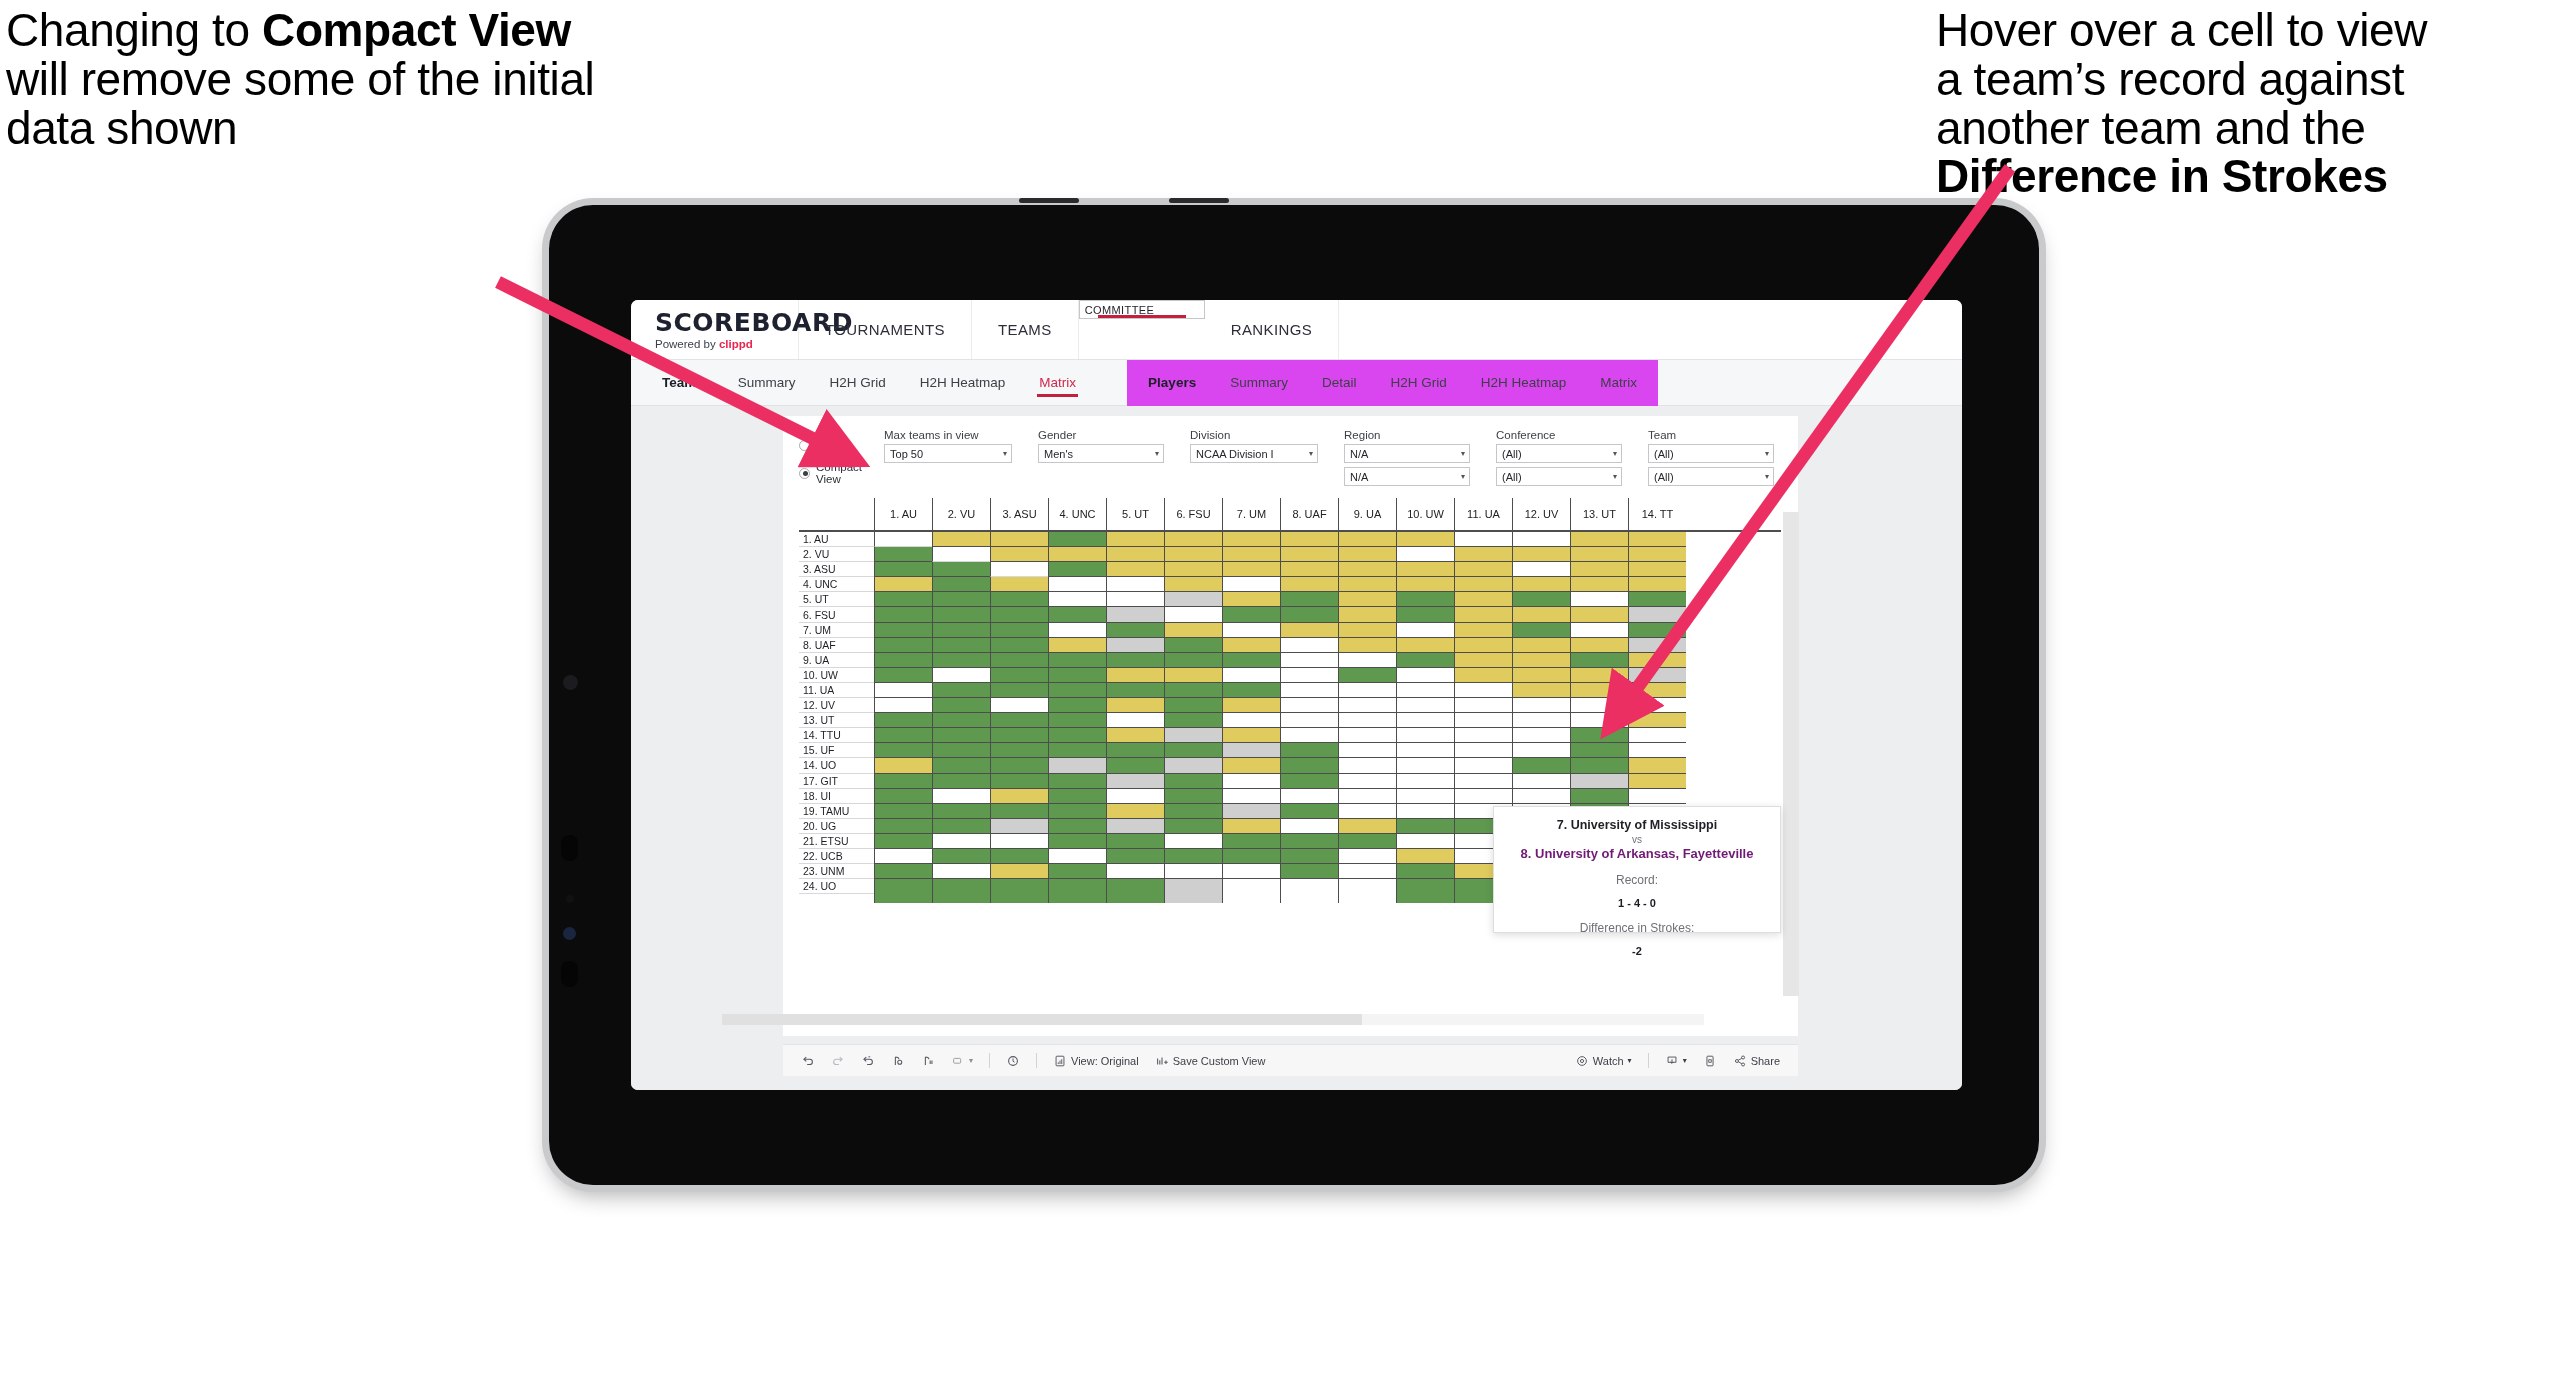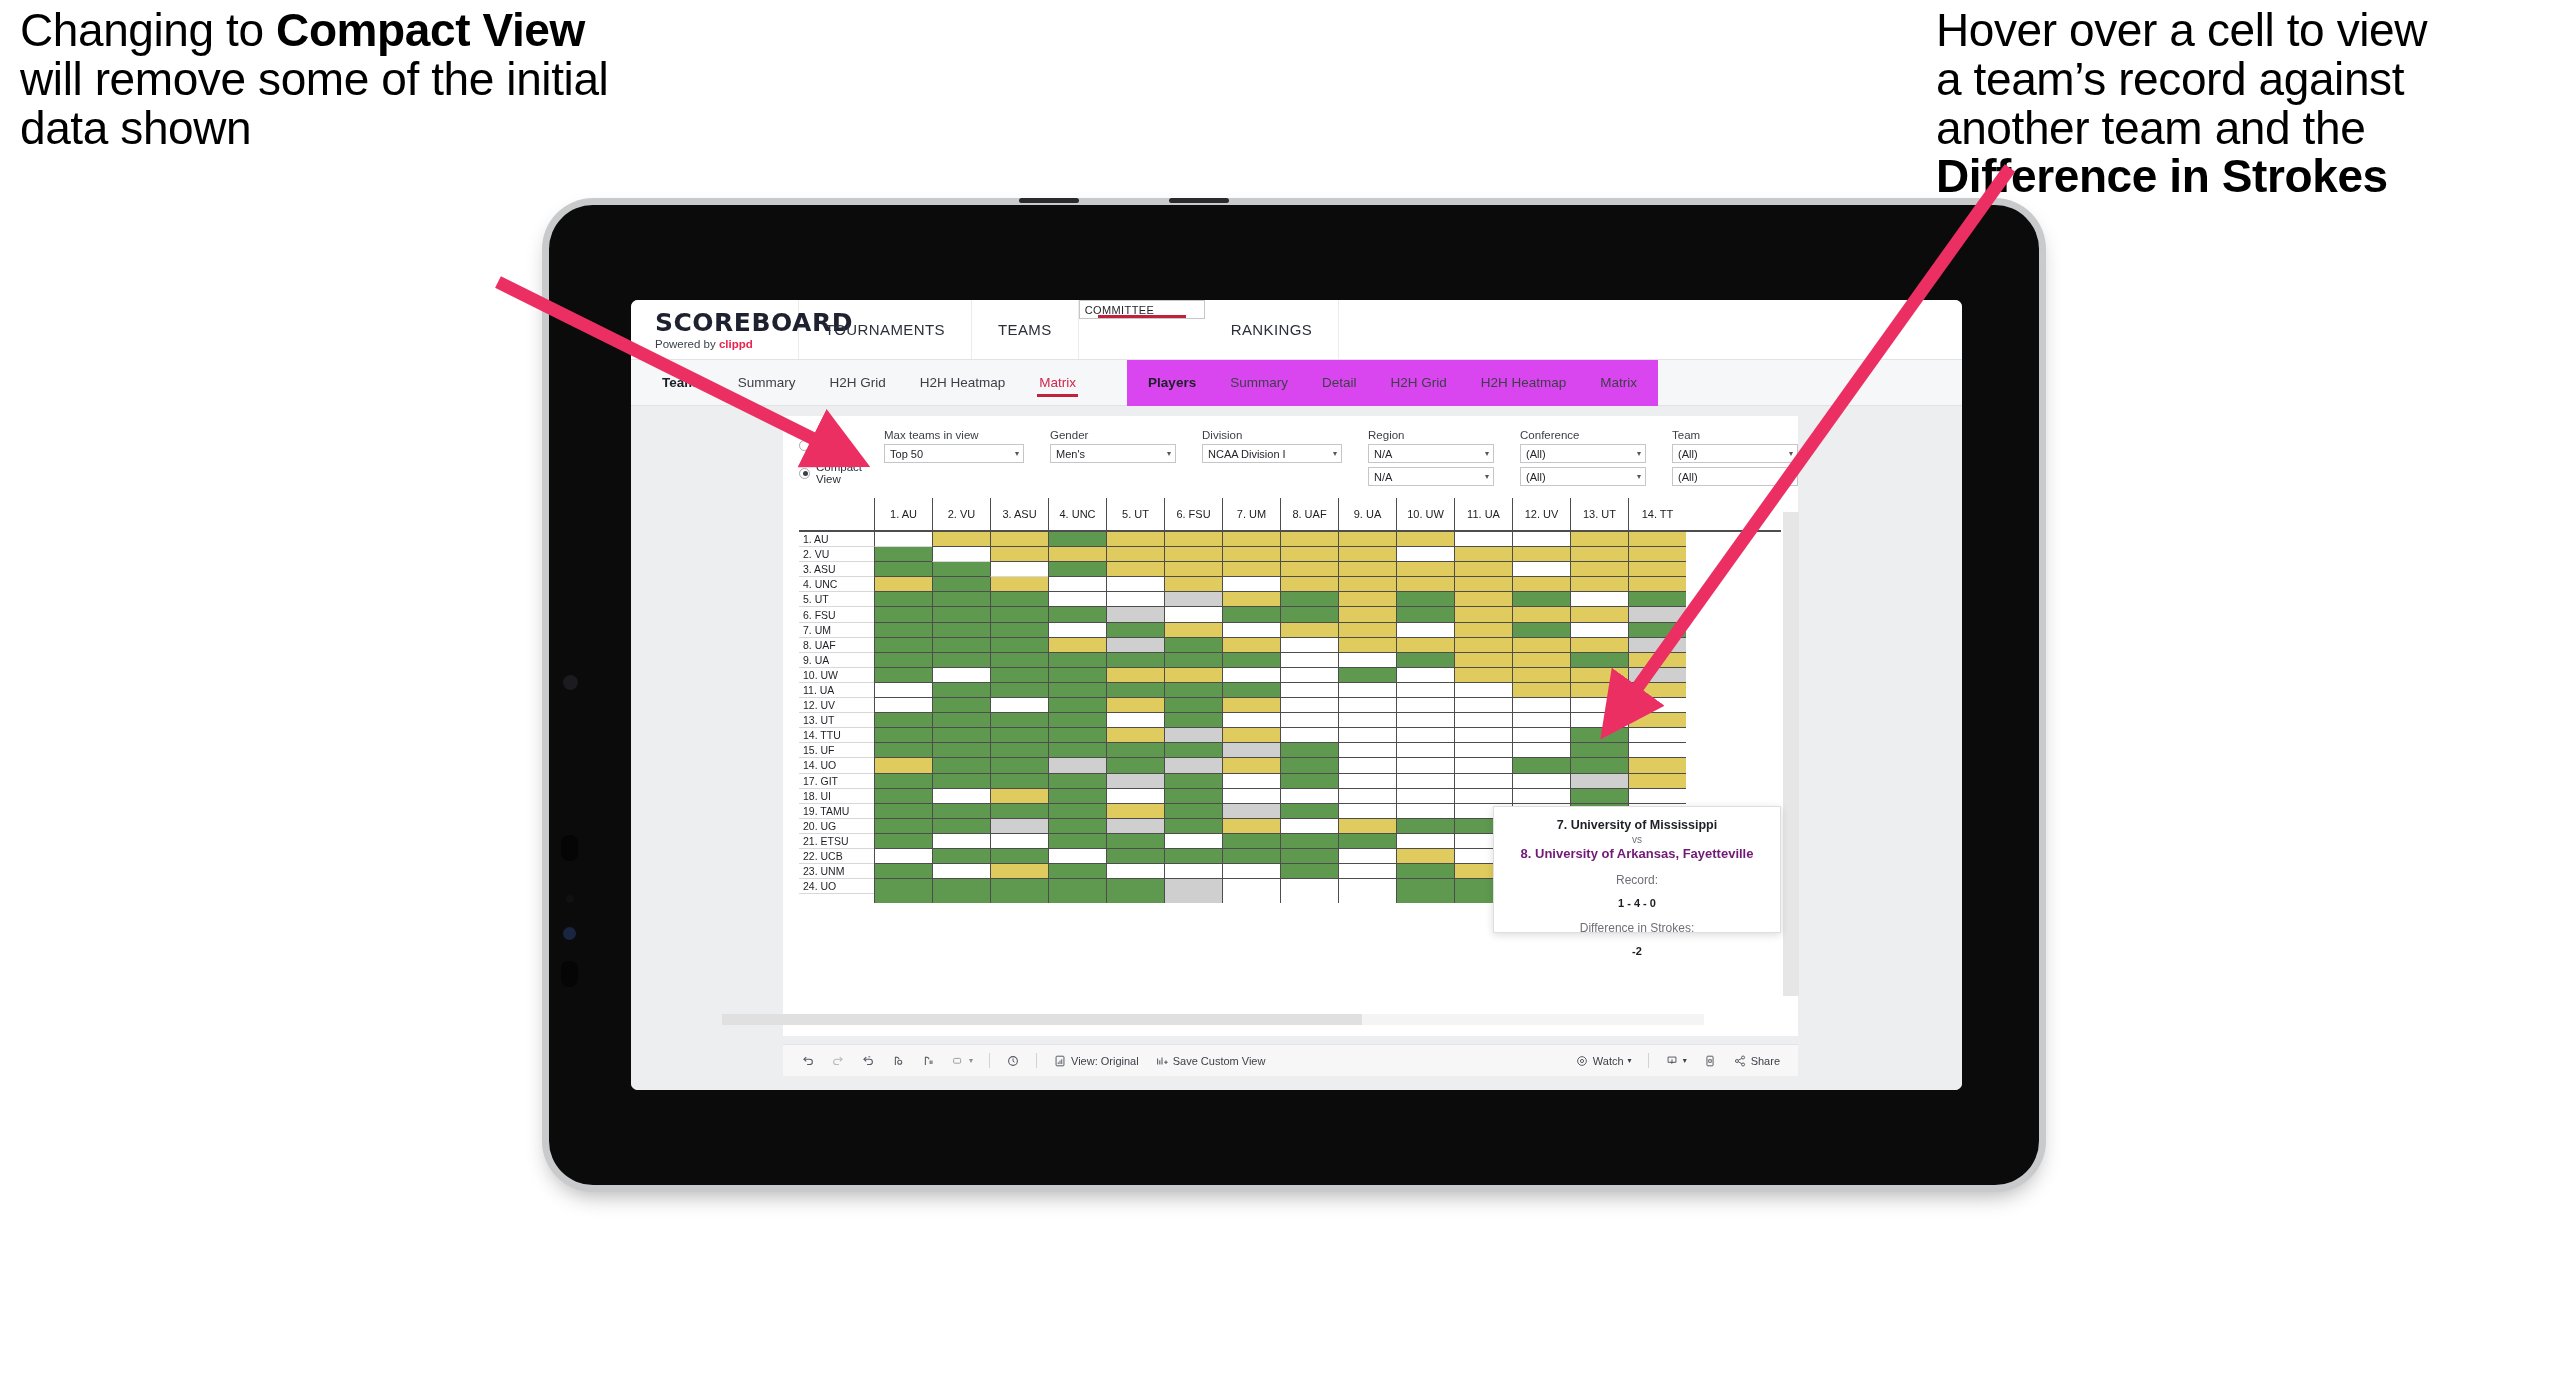--- a/index.html
+++ b/index.html
@@ -5,21 +5,21 @@
   * { box-sizing: border-box; margin:0; padding:0; }
   html,body { width:2565px; height:1380px; background:#ffffff; overflow:hidden;
     font-family:"Liberation Sans", sans-serif; }
 
   .stage { position:relative; width:2565px; height:1380px; background:#fff; }
 
   
   .anno { position:absolute; color:#000; font-size:46px; line-height:1.06;
           font-family:"Liberation Sans", sans-serif; font-weight:400; letter-spacing:-0.4px; }
   .anno b { font-weight:700; }
-  #anno-left  { left:20px;  top:6px;  width:590px; }
+  #anno-left  { left:6px;  top:6px;  width:590px; }
   #anno-right { left:1936px; top:6px; width:505px; }
 
   
   .arrow-svg { position:absolute; left:0; top:0; width:2565px; height:1380px;
                pointer-events:none; overflow:visible; }
 
   
   .tablet { position:absolute; left:549px; top:205px; width:1490px; height:980px;
             background:#0b0b0b; border-radius:44px;
             box-shadow:0 0 0 7px #c9cacc, 0 10px 22px rgba(0,0,0,.32); }
@@ -71,21 +71,21 @@
   .sheet { position:absolute; left:152px; top:10px; width:1015px; height:620px;
            background:#ffffff; }
 
   
   .filters { display:flex; align-items:flex-start; padding:13px 0 0 16px; gap:0; }
   .fcol { margin-right:26px; }
   .flabel { font-size:11.5px; color:#3b3f46; margin-bottom:3px; white-space:nowrap; }
   .sel { width:126px; height:19px; border:1px solid #c6c6c6; background:#fff;
          font-size:11px; color:#24262c; display:flex; align-items:center;
          padding-left:5px; position:relative; cursor:pointer; }
-  .sel.w140 { width:140px; }
+  .sel.w140 { width:128px; }
   .sel .car { position:absolute; right:4px; font-size:8px; color:#555; }
   .sel + .sel { margin-top:4px; }
   .radios { margin-right:22px; padding-top:4px; }
   .radio { display:flex; align-items:center; gap:6px; font-size:11.5px; color:#2c2f36;
            margin-bottom:4px; cursor:pointer; }
   .rb { width:11px; height:11px; border-radius:50%; border:1px solid #a8a8a8;
         background:#fff; display:inline-block; position:relative; flex:none; }
   .rb.on:after { content:""; position:absolute; left:2.5px; top:2.5px; width:5px; height:5px;
         border-radius:50%; background:#3b3f46; }
 

